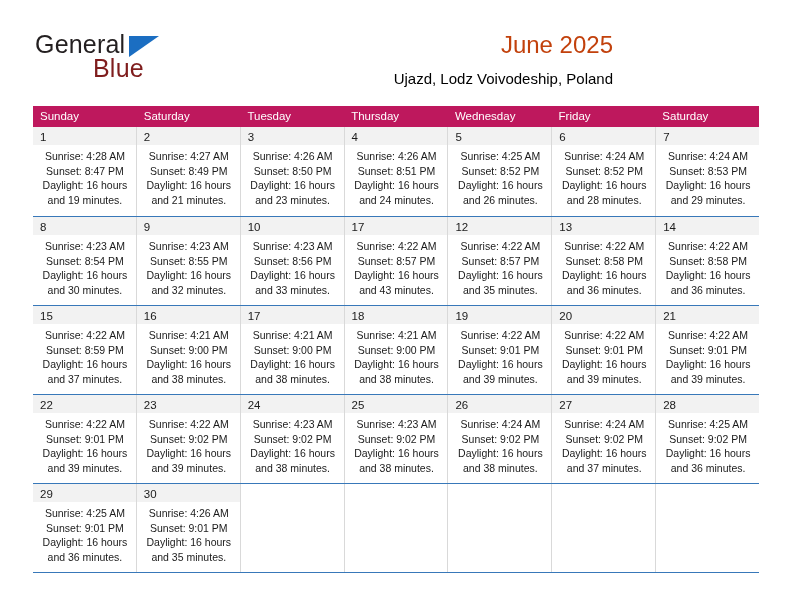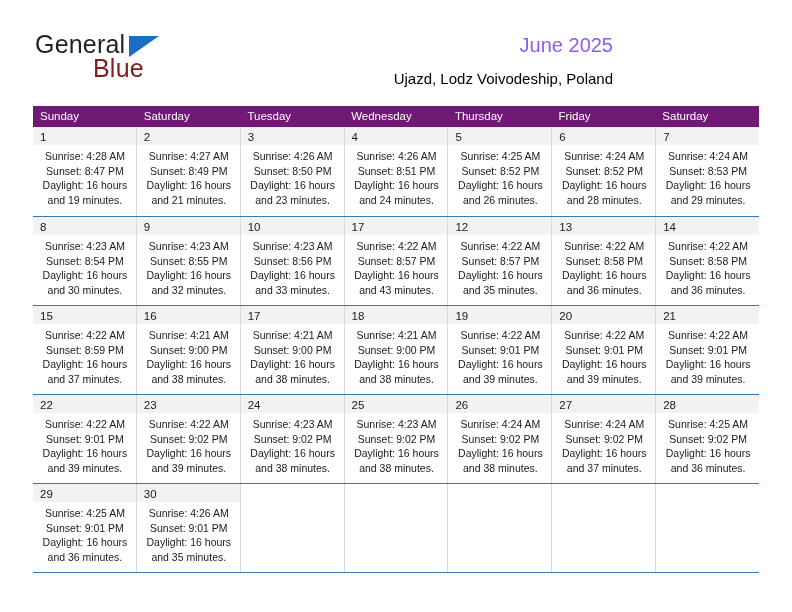--- a/index.html
+++ b/index.html
@@ -67,22 +67,22 @@
     font-family: "Liberation Sans", sans-serif;
   }
 
   .title-block {
     position: absolute;
     right: 0;
     top: 0;
     text-align: right;
   }
   .cal-title {
-    font-size: 20px;
-    color: #8b5cf6;
+    font-size: 24px;
+    color: #c2410c;
     line-height: 34px;
     white-space: nowrap;
     font-weight: normal;
   }
   .cal-subtitle {
     font-size: 15px;
     color: #000000;
     line-height: 22px;
     margin-top: 6px;
     white-space: nowrap;
@@ -92,21 +92,21 @@
   
   .calendar {
     position: absolute;
     left: 33px;
     top: 106px;
     width: 726px;
   }
 
   .weekday-row {
     display: flex;
-    background: #701a75;
+    background: #be185d;
     height: 21px;
   }
   .weekday {
     flex: 1 1 0;
     color: #ffffff;
     font-size: 11.5px;
     line-height: 21px;
     padding-left: 7px;
     box-sizing: border-box;
     white-space: nowrap;
@@ -182,22 +182,22 @@
       <div class="cal-subtitle">Ujazd, Lodz Voivodeship, Poland</div>
     </div>
 
   </div>
 
   <div class="calendar">
     <div class="weekday-row" id="weekday-row">
         <div class="weekday">Sunday</div>
         <div class="weekday">Saturday</div>
         <div class="weekday">Tuesday</div>
+        <div class="weekday">Thursday</div>
         <div class="weekday">Wednesday</div>
-        <div class="weekday">Thursday</div>
         <div class="weekday">Friday</div>
         <div class="weekday">Saturday</div>
       </div>
     <div id="weeks-container">
         <div class="week-row first">
           <div class="day-cell">
             <div class="daynum-bar"><span class="daynum">1</span></div>
             <div class="cell-body">
               <div class="cell-line">Sunrise: 4:28 AM</div>
               <div class="cell-line">Sunset: 8:47 PM</div>

